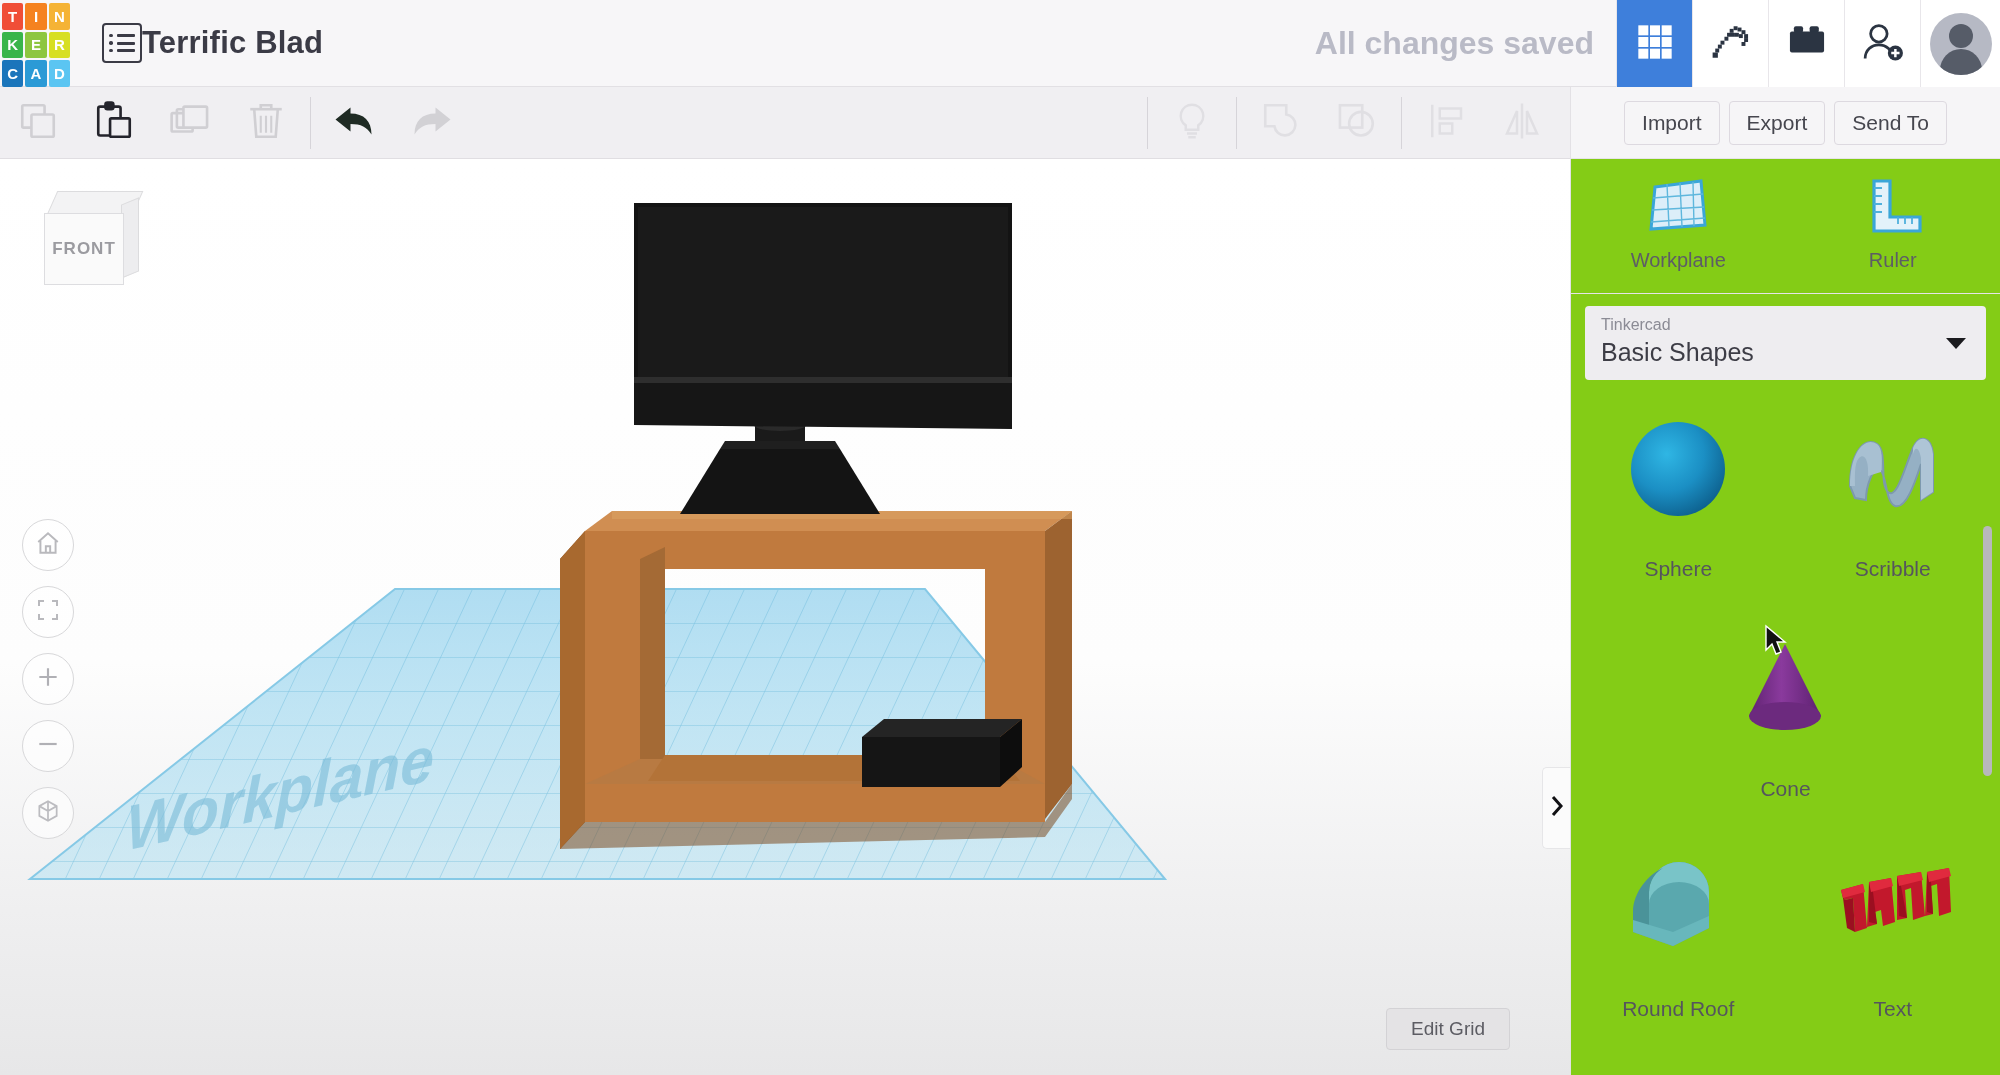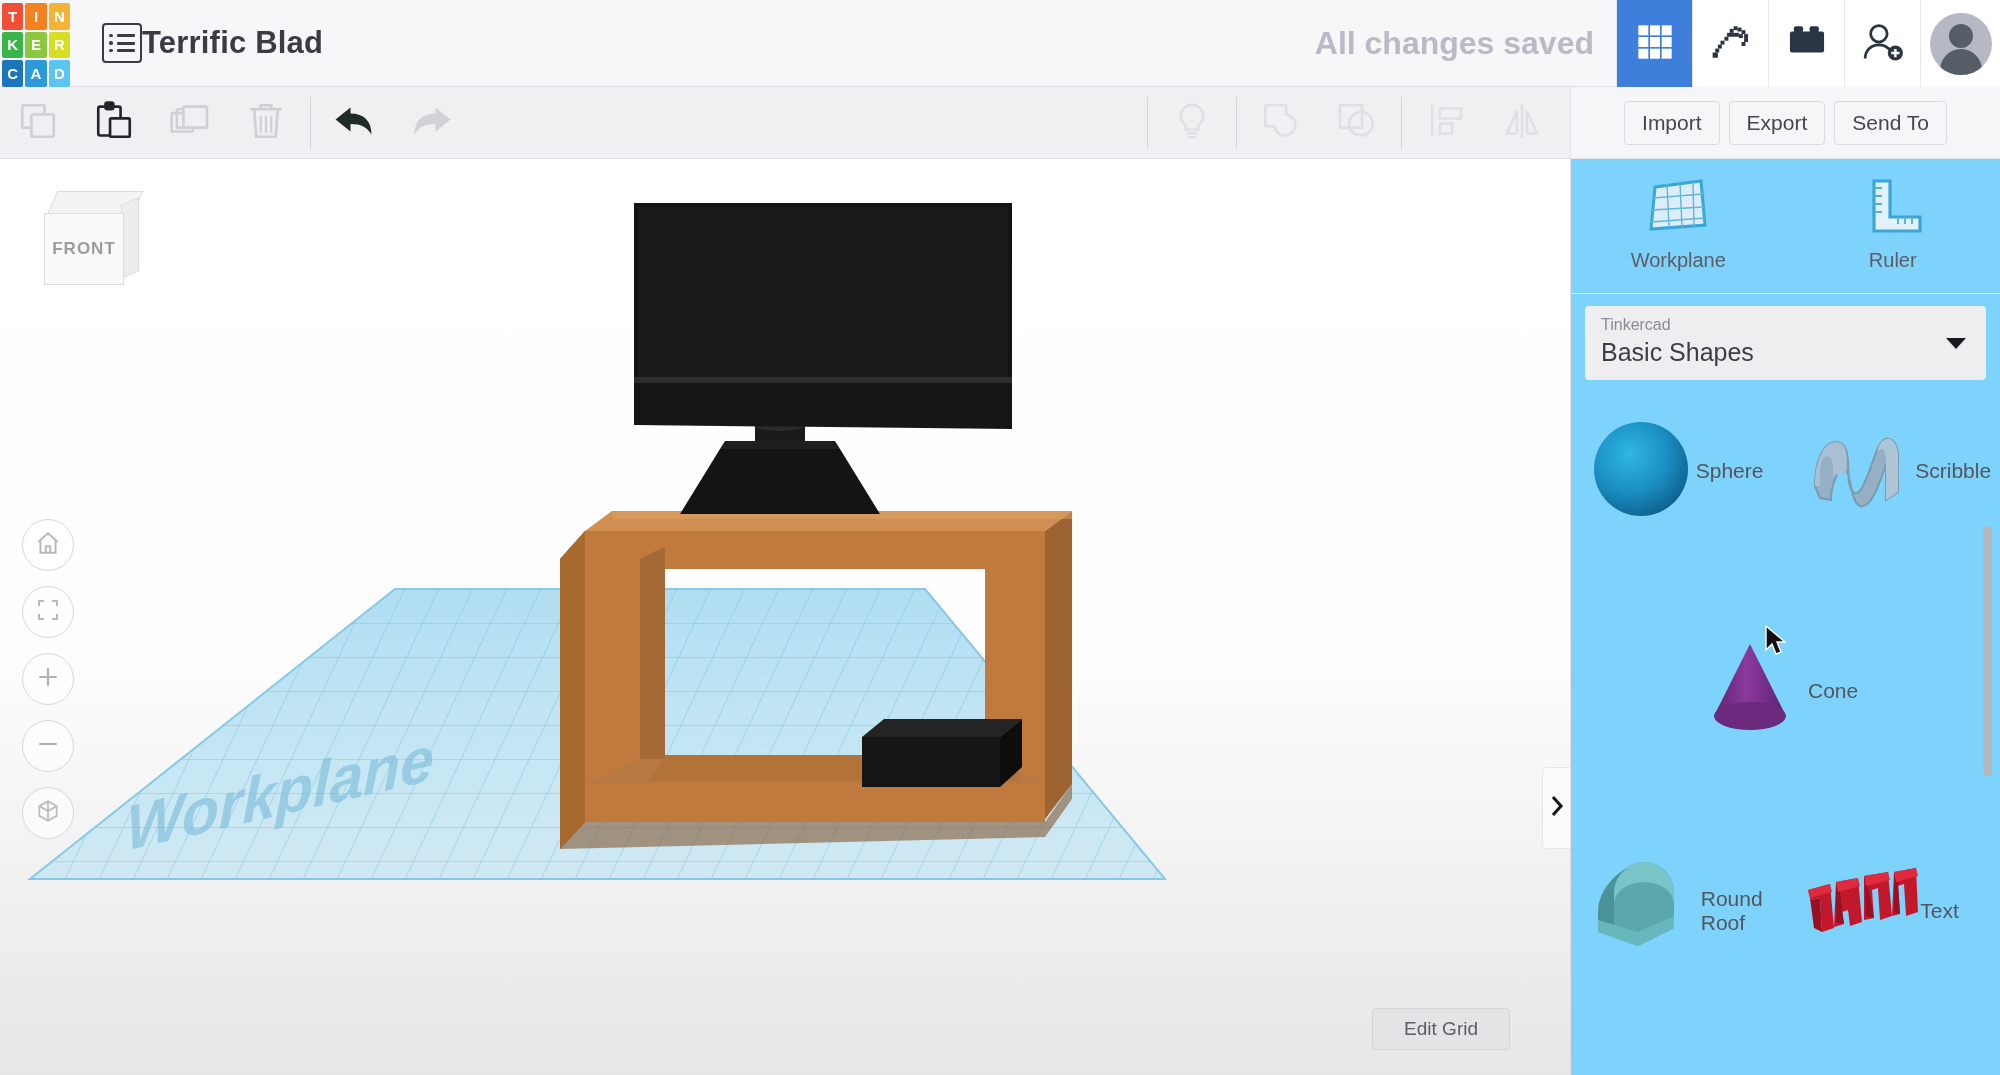--- a/index.html
+++ b/index.html
@@ -128,32 +128,32 @@
   }
   .panel-collapse {
     position: absolute; right: 0; top: 608px; width: 28px; height: 82px;
     background: #fbfbfb; border: 1px solid #e6e6e8; border-right: none;
     border-radius: 5px 0 0 5px;
     display: flex; align-items: center; justify-content: center;
     cursor: pointer; z-index: 6;
   }
   .edit-grid-btn {
     position: absolute; right: 60px; bottom: 25px;
-    padding: 9px 31px; font-size: 19px; color: #5c5c63;
+    padding: 9px 24px; font-size: 19px; color: #5c5c63;
     background: #e4e3e5; border: 1px solid #d3d2d5; border-radius: 4px;
     cursor: pointer;
   }
 
   
   .scene { position: absolute; left: 0; top: 0; width: 1570px; height: 916px; }
 
   
   .rpanel {
     position: absolute; top: 87px; right: 0; width: 430px; height: 988px;
-    background: #7dd3fc; border-left: 1px solid #e3e1e5;
+    background: #84cc16; border-left: 1px solid #e3e1e5;
     display: flex; flex-direction: column;
   }
   .rp-topbtns {
     height: 72px; display: flex; align-items: center; justify-content: center;
     gap: 9px; border-bottom: 1px solid #e6e4e8; background: #f6f5f7;
   }
   .rp-btn {
     padding: 9px 17px; font-size: 21px; color: #46464e;
     background: #f6f5f7; border: 1px solid #ddd9e0; border-radius: 4px;
     cursor: pointer; white-space: nowrap;
@@ -180,22 +180,22 @@
     border-right: 10px solid transparent; border-top: 11px solid #1b1b1f;
   }
   .shape-grid {
     flex: 1 1 auto; margin-top: 16px; position: relative; overflow: hidden;
   }
   .shape-row {
     display: flex; justify-content: space-around; align-items: flex-start;
     height: 220px;
   }
   .shape-cell {
-    width: 185px; display: flex; 
-    align-items: center; justify-content: flex-start; cursor: pointer;
+    width: 185px; display: flex; flex-direction: column;
+    align-items: center; justify-content: flex-start; cursor: pointer; gap: 12px;
   }
   .shape-art { height: 145px; display: flex; align-items: center; justify-content: center; }
   .shape-label { font-size: 21px; color: #55555e; margin-top: 4px; }
   .rp-scrollbar {
     position: absolute; right: 8px; top: 130px; width: 9px; height: 250px;
     background: #b8b8bc; border-radius: 5px; cursor: pointer;
   }
   .cursor-arrow { position: absolute; left: 1764px; top: 624px; z-index: 20; }
 </style>
 </head>

